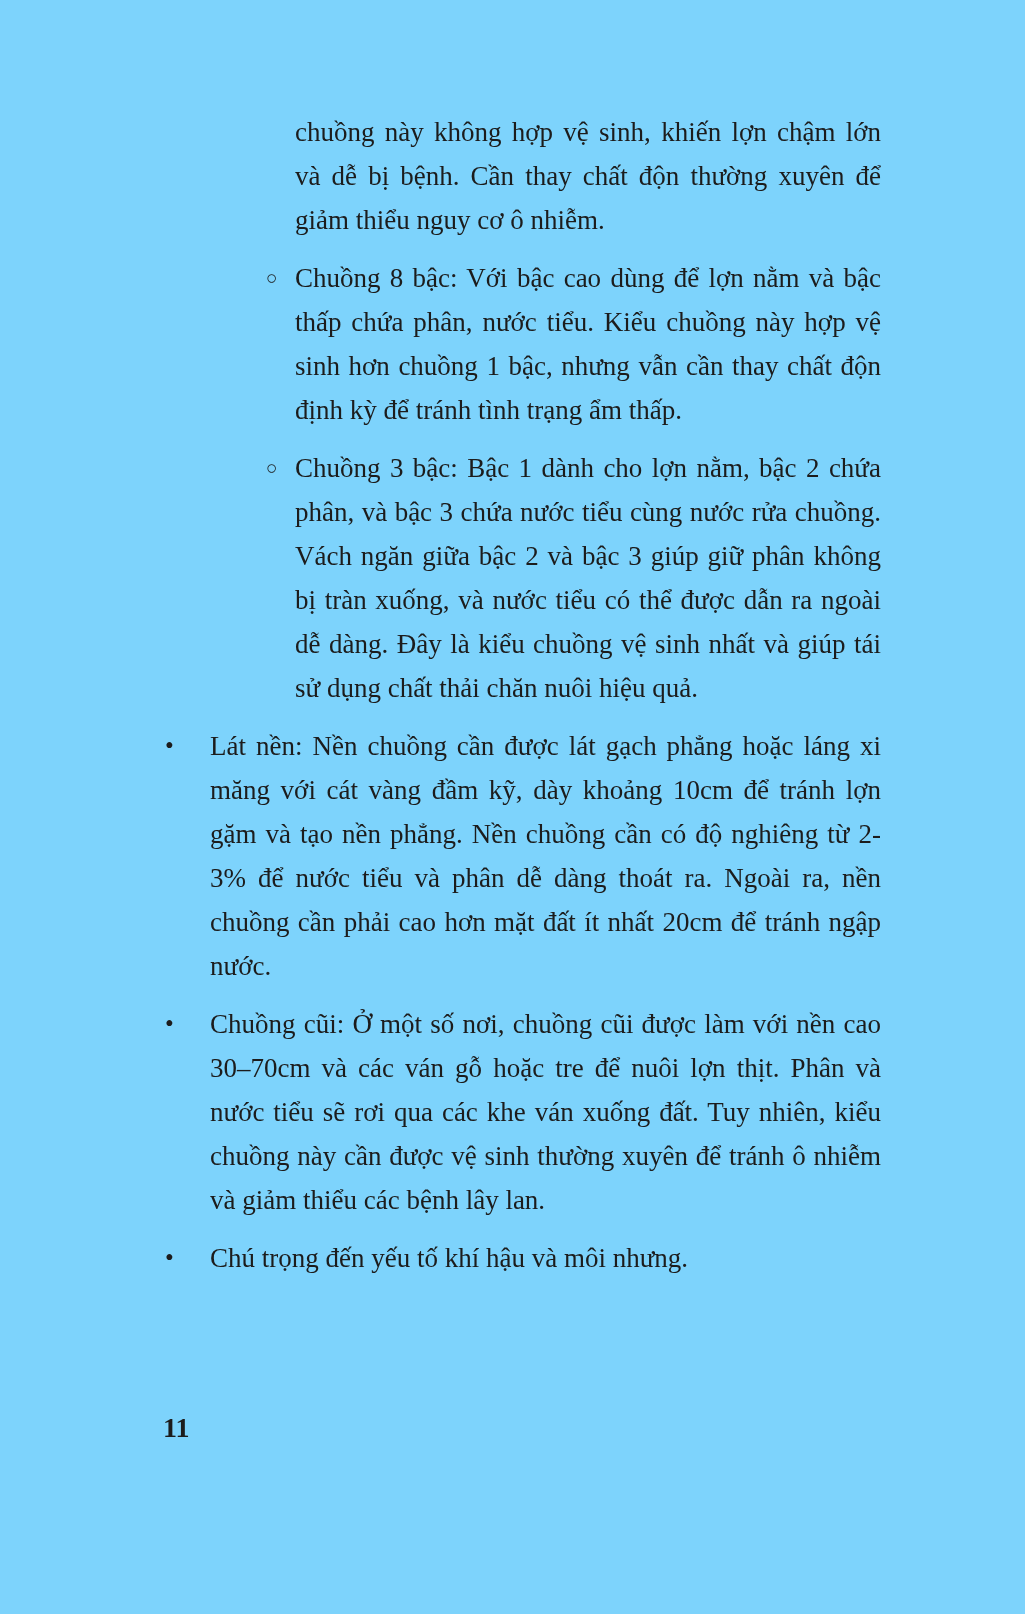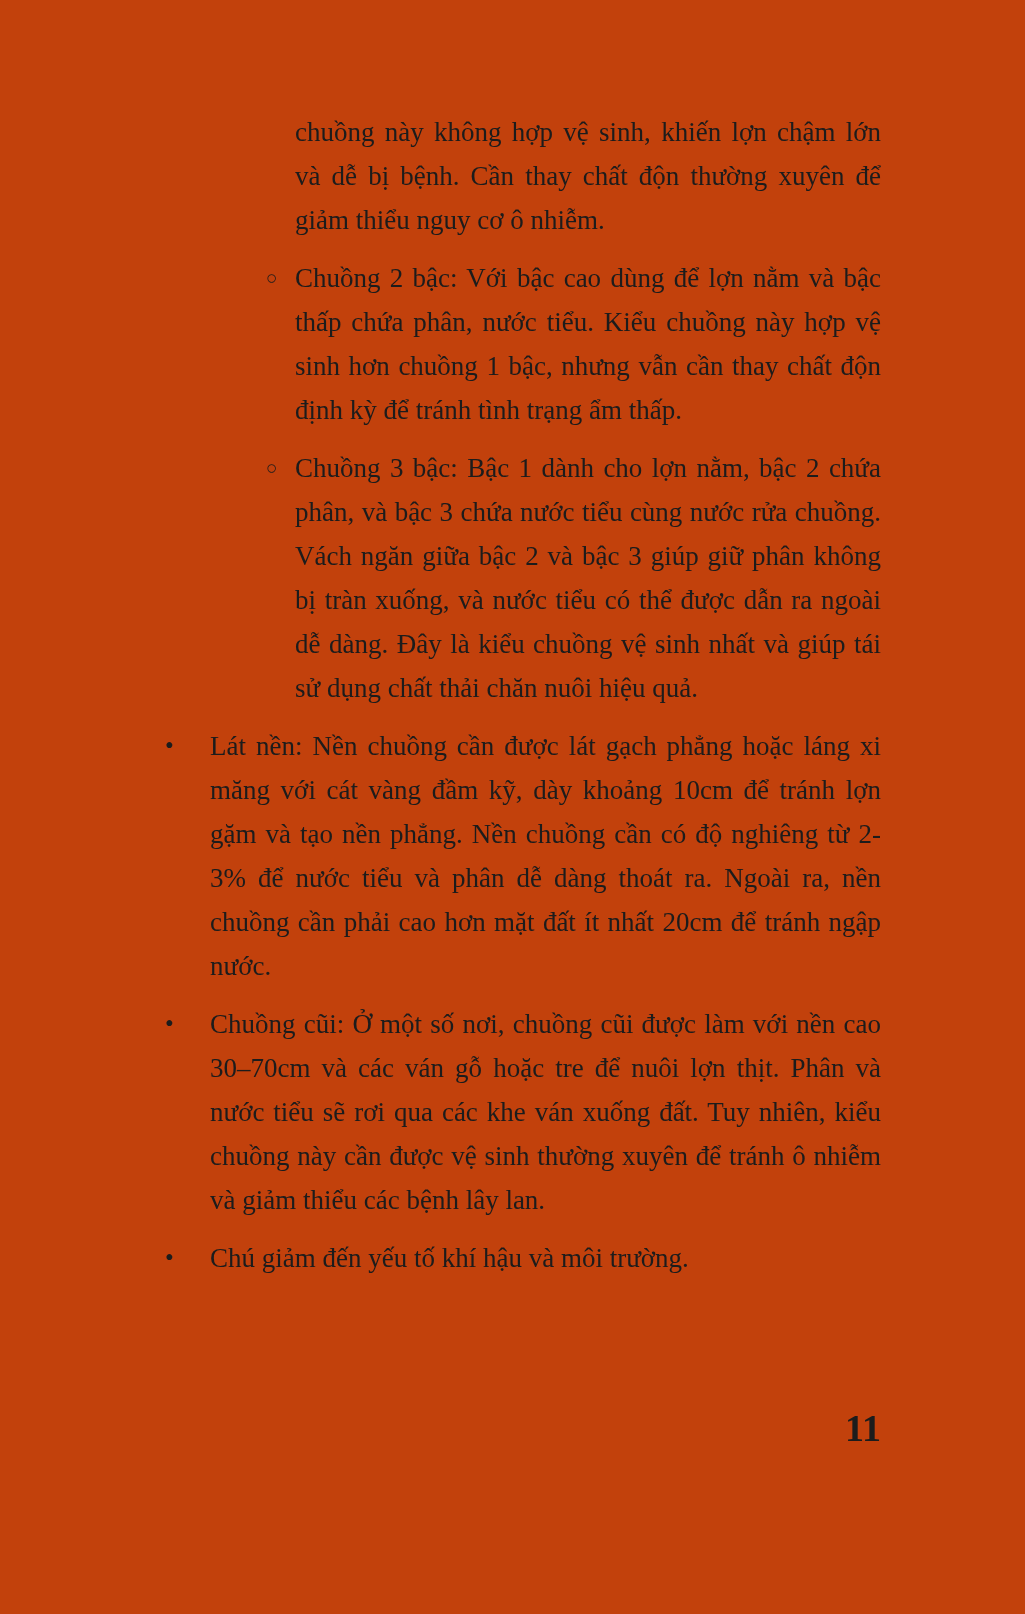--- a/index.html
+++ b/index.html
@@ -11,21 +11,21 @@
     position: relative;
     width: 1025px;
     height: 1614px;
     font-family: "Liberation Serif", serif;
     color: #1c1c1c;
     overflow: hidden;
   }
   .page {
     position: absolute;
     inset: 0;
-    background: #c2410c;
+    background: #7dd3fc;
   }
   .content {
     position: absolute;
     left: 163px;
     top: 110px;
     width: 718px;
     font-size: 27px;
     line-height: 44px;
     text-align: justify;
     text-justify: inter-word;
@@ -55,60 +55,60 @@
   }
   .item.bullet .marker {
     left: 2px;
     font-size: 25px;
   }
   .page-number {
     position: absolute;
     left: 163px;
     top: 1408px;
     width: 718px;
-    text-align: right;
-    font-size: 38px;
+    text-align: left;
+    font-size: 28px;
     font-weight: bold;
     line-height: 40px;
     color: #1c1c1c;
   }
 </style>
 </head>
 <body>
 
 <div class="page">
 
   <div class="content">
 
     <div class="item cont">
       <span>chuồng này không hợp vệ sinh, khiến lợn chậm lớn và dễ bị bệnh. Cần thay chất độn thường xuyên để giảm thiểu nguy cơ ô nhiễm.</span>
     </div>
 
     <div class="item sub">
       <span class="marker">○</span>
-      <span>Chuồng 2 bậc: Với bậc cao dùng để lợn nằm và bậc thấp chứa phân, nước tiểu. Kiểu chuồng này hợp vệ sinh hơn chuồng 1 bậc, nhưng vẫn cần thay chất độn định kỳ để tránh tình trạng ẩm thấp.</span>
+      <span>Chuồng 8 bậc: Với bậc cao dùng để lợn nằm và bậc thấp chứa phân, nước tiểu. Kiểu chuồng này hợp vệ sinh hơn chuồng 1 bậc, nhưng vẫn cần thay chất độn định kỳ để tránh tình trạng ẩm thấp.</span>
     </div>
 
     <div class="item sub">
       <span class="marker">○</span>
       <span>Chuồng 3 bậc: Bậc 1 dành cho lợn nằm, bậc 2 chứa phân, và bậc 3 chứa nước tiểu cùng nước rửa chuồng. Vách ngăn giữa bậc 2 và bậc 3 giúp giữ phân không bị tràn xuống, và nước tiểu có thể được dẫn ra ngoài dễ dàng. Đây là kiểu chuồng vệ sinh nhất và giúp tái sử dụng chất thải chăn nuôi hiệu quả.</span>
     </div>
 
     <div class="item bullet">
       <span class="marker">•</span>
       <span>Lát nền: Nền chuồng cần được lát gạch phẳng hoặc láng xi măng với cát vàng đầm kỹ, dày khoảng 10cm để tránh lợn gặm và tạo nền phẳng. Nền chuồng cần có độ nghiêng từ 2-3% để nước tiểu và phân dễ dàng thoát ra. Ngoài ra, nền chuồng cần phải cao hơn mặt đất ít nhất 20cm để tránh ngập nước.</span>
     </div>
 
     <div class="item bullet">
       <span class="marker">•</span>
       <span>Chuồng cũi: Ở một số nơi, chuồng cũi được làm với nền cao 30–70cm và các ván gỗ hoặc tre để nuôi lợn thịt. Phân và nước tiểu sẽ rơi qua các khe ván xuống đất. Tuy nhiên, kiểu chuồng này cần được vệ sinh thường xuyên để tránh ô nhiễm và giảm thiểu các bệnh lây lan.</span>
     </div>
 
     <div class="item bullet">
       <span class="marker">•</span>
-      <span>Chú giảm đến yếu tố khí hậu và môi trường.</span>
+      <span>Chú trọng đến yếu tố khí hậu và môi nhưng.</span>
     </div>
 
   </div>
 
   <div class="page-number">11</div>
 
 </div>
 
 </body></html>

